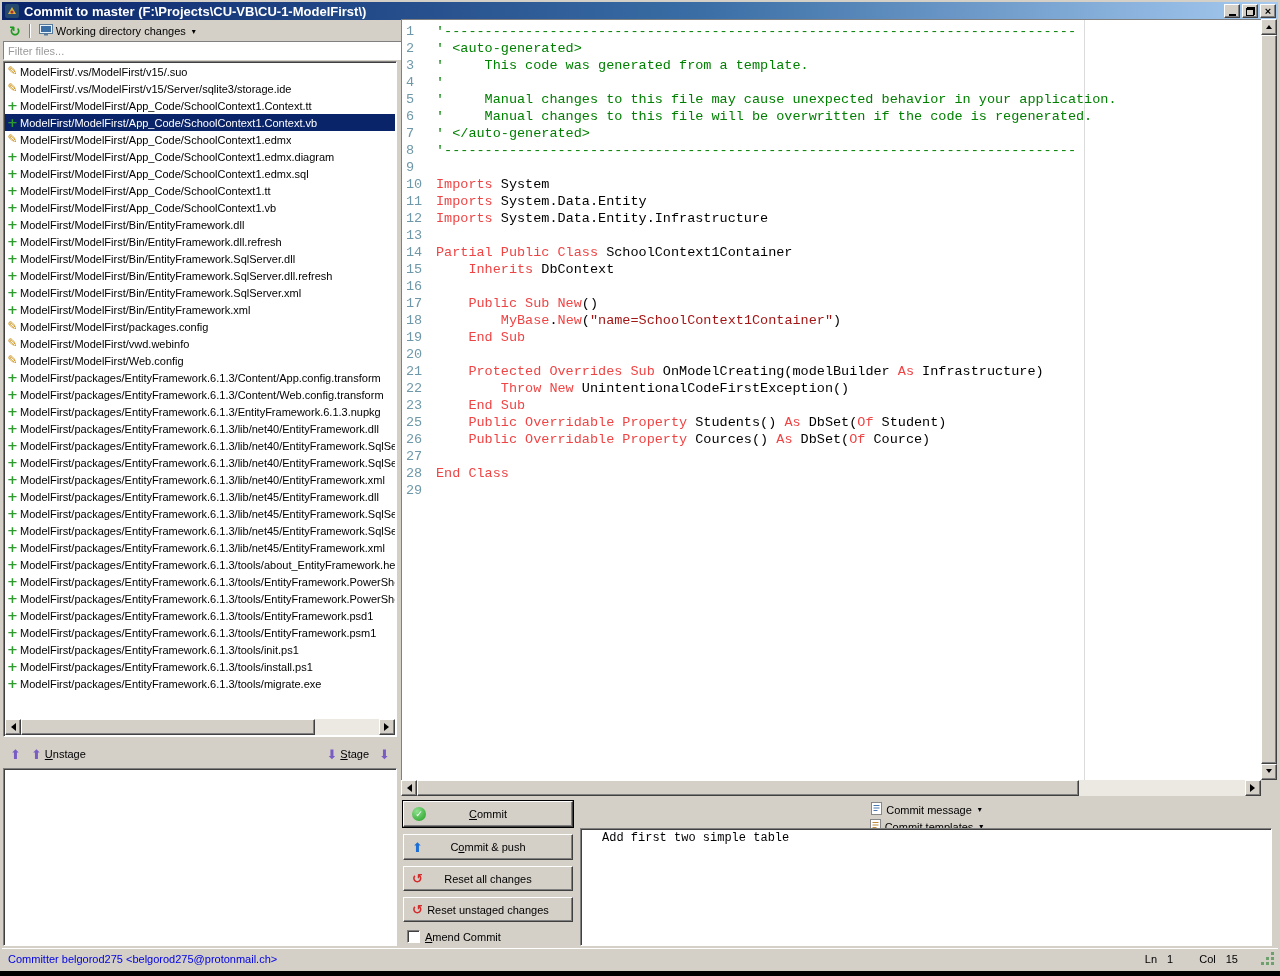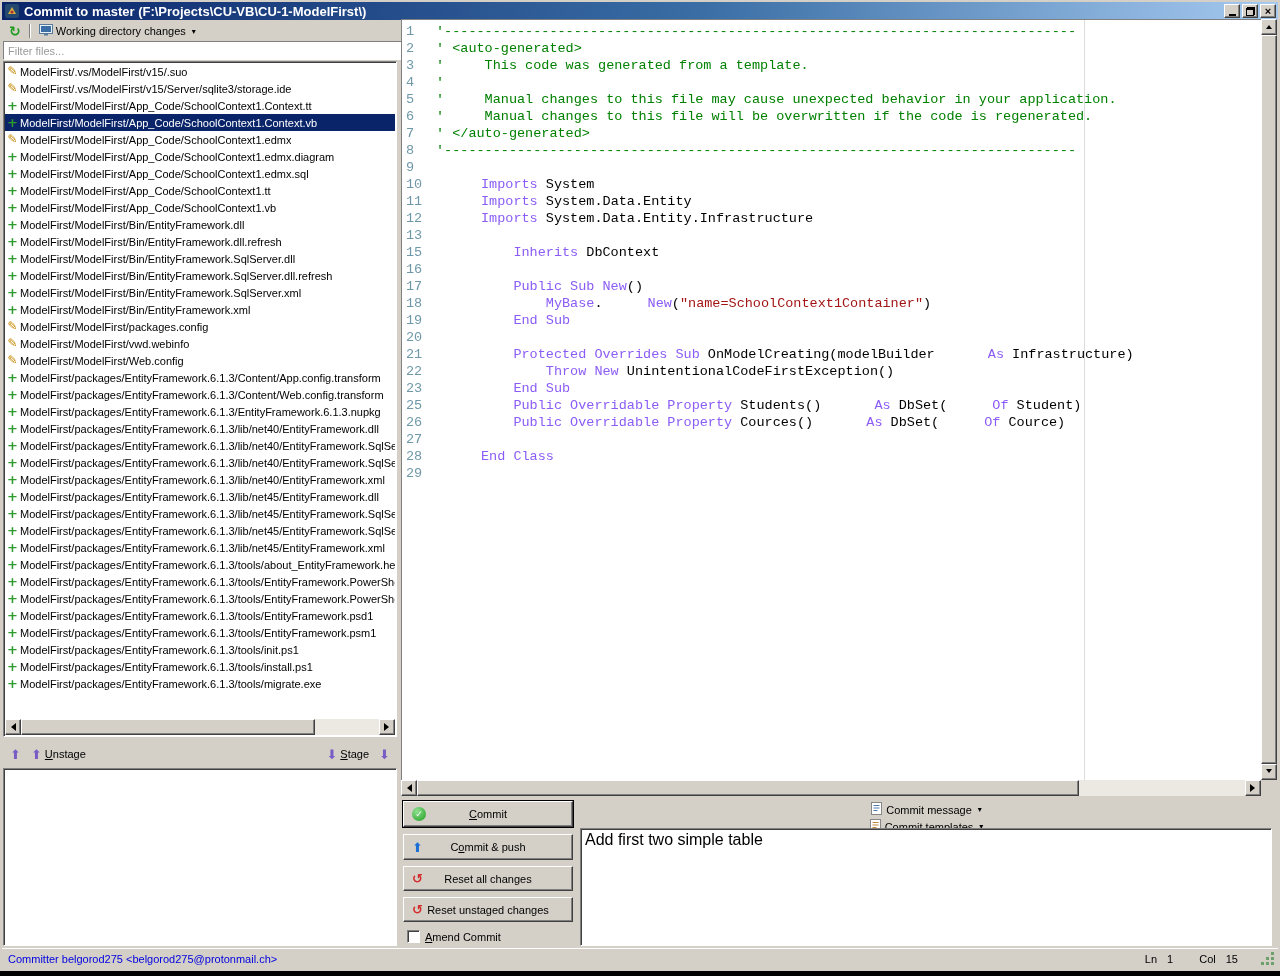--- a/index.html
+++ b/index.html
@@ -75,21 +75,21 @@
 
   
   .editor { position:absolute; left:401px; top:19px; width:860px; height:761px; background:#fff;
     border-top:1px solid #808080; border-left:1px solid #808080; overflow:hidden;
     font-family:"Liberation Mono","DejaVu Sans Mono",monospace; font-size:13.5px; }
   .ruler { position:absolute; left:682px; top:0; bottom:0; width:1px; background:#dcdcdc; }
   .code { position:absolute; left:0; top:3px; right:0; }
   .erow { display:flex; height:17px; line-height:17px; white-space:pre; }
   .ln { width:26px; flex:0 0 26px; padding-left:4px; color:#6e98a8; }
   .etext { padding-left:8px; color:#000; }
-  .tok-k { color:#8b5cf6;margin-left:45px; }
+  .tok-k { color:#ef4444; }
   .tok-c { color:#008000; }
   .tok-s { color:#a31515; }
   .tok-p { color:#000000; }
 
   
   .commit-panel { position:absolute; left:399px; top:796px; right:2px; height:152px; }
   .cbtn { position:absolute; left:4px; width:170px; height:26px; font-size:11px; font-family:inherit; display:flex; align-items:center; justify-content:center; cursor:default; }
   .cbtn .btn-icon { position:absolute; left:8px; line-height:1; }
   .btn-commit { top:5px; box-shadow:inset -1px -1px 0 #808080, 0 0 0 1px #000; }
   .btn-push { top:38px; }
@@ -101,21 +101,21 @@
   .amend-row { position:absolute; left:8px; top:134px; display:flex; align-items:center; gap:5px; font-size:11px; }
   .checkbox { width:13px; height:13px; background:#fff; border:1px solid; border-color:#808080 #ffffff #ffffff #808080; box-shadow:inset 1px 1px 0 #404040; }
 
   .ct-toolbar { position:absolute; left:181px; top:5px; right:6px; height:22px; display:flex; align-items:center;flex-direction:column; }
   .ct-toolbar .tool-btn { height:22px; }
   .opt-right { margin-left:auto; }
 
   .msg-box { position:absolute; left:181px; top:32px; right:6px; bottom:2px; }
   textarea.msg { width:100%; height:100%; resize:none; outline:none; background:#fff;
     border:1px solid; border-color:#808080 #ffffff #ffffff #808080; box-shadow:inset 1px 1px 0 #404040;
-    font-family:Liberation Sans, sans-serif; font-size:16px; padding:2px 4px; }
+    font-family:Liberation Mono, monospace; font-size:12px; padding:2px 21px; }
 
   
   .statusbar { position:absolute; left:2px; right:2px; bottom:2px; height:21px; border-top:1px solid #ffffff; display:flex; align-items:center; padding:0 6px; font-size:11px; }
   .committer { color:#0000e0; cursor:pointer; }
   .lncol { margin-left:auto; margin-right:34px; display:flex; align-items:flex-end;padding-left:28px; }
   .lncol .v1 { margin:0 26px 0 10px; }
   .lncol .v2 { margin-left:10px; }
   .grip { position:absolute; right:4px; bottom:4px; width:12px; height:12px; }
   .grip::before { content:""; position:absolute; right:0; bottom:0; width:3px; height:3px; background:#6ea06e;
     box-shadow:-5px 0 0 #6ea06e, 0 -5px 0 #6ea06e, -10px 0 0 #6ea06e, -5px -5px 0 #6ea06e, 0 -10px 0 #6ea06e; }
@@ -368,20 +368,21 @@
         <div class="erow"><span class="ln">4</span><span class="etext"><span class="tok-c">'</span></span></div>
         <div class="erow"><span class="ln">5</span><span class="etext"><span class="tok-c">'     Manual changes to this file may cause unexpected behavior in your application.</span></span></div>
         <div class="erow"><span class="ln">6</span><span class="etext"><span class="tok-c">'     Manual changes to this file will be overwritten if the code is regenerated.</span></span></div>
         <div class="erow"><span class="ln">7</span><span class="etext"><span class="tok-c">' &lt;/auto-generated&gt;</span></span></div>
         <div class="erow"><span class="ln">8</span><span class="etext"><span class="tok-c">'------------------------------------------------------------------------------</span></span></div>
         <div class="erow"><span class="ln">9</span><span class="etext">&nbsp;</span></div>
         <div class="erow"><span class="ln">10</span><span class="etext"><span class="tok-k">Imports</span><span class="tok-p"> System</span></span></div>
         <div class="erow"><span class="ln">11</span><span class="etext"><span class="tok-k">Imports</span><span class="tok-p"> System.Data.Entity</span></span></div>
         <div class="erow"><span class="ln">12</span><span class="etext"><span class="tok-k">Imports</span><span class="tok-p"> System.Data.Entity.Infrastructure</span></span></div>
         <div class="erow"><span class="ln">13</span><span class="etext">&nbsp;</span></div>
+        <div class="erow"><span class="ln">14</span><span class="etext"><span class="tok-k">Partial Public Class</span><span class="tok-p"> SchoolContext1Container</span></span></div>
         <div class="erow"><span class="ln">15</span><span class="etext"><span class="tok-p">    </span><span class="tok-k">Inherits</span><span class="tok-p"> DbContext</span></span></div>
         <div class="erow"><span class="ln">16</span><span class="etext">&nbsp;</span></div>
         <div class="erow"><span class="ln">17</span><span class="etext"><span class="tok-p">    </span><span class="tok-k">Public Sub New</span><span class="tok-p">()</span></span></div>
         <div class="erow"><span class="ln">18</span><span class="etext"><span class="tok-p">        </span><span class="tok-k">MyBase</span><span class="tok-p">.</span><span class="tok-k">New</span><span class="tok-p">(</span><span class="tok-s">"name=SchoolContext1Container"</span><span class="tok-p">)</span></span></div>
         <div class="erow"><span class="ln">19</span><span class="etext"><span class="tok-p">    </span><span class="tok-k">End Sub</span></span></div>
         <div class="erow"><span class="ln">20</span><span class="etext">&nbsp;</span></div>
         <div class="erow"><span class="ln">21</span><span class="etext"><span class="tok-p">    </span><span class="tok-k">Protected Overrides Sub</span><span class="tok-p"> OnModelCreating(modelBuilder </span><span class="tok-k">As</span><span class="tok-p"> Infrastructure)</span></span></div>
         <div class="erow"><span class="ln">22</span><span class="etext"><span class="tok-p">        </span><span class="tok-k">Throw New</span><span class="tok-p"> UnintentionalCodeFirstException()</span></span></div>
         <div class="erow"><span class="ln">23</span><span class="etext"><span class="tok-p">    </span><span class="tok-k">End Sub</span></span></div>
         <div class="erow"><span class="ln">25</span><span class="etext"><span class="tok-p">    </span><span class="tok-k">Public Overridable Property</span><span class="tok-p"> Students() </span><span class="tok-k">As</span><span class="tok-p"> DbSet(</span><span class="tok-k">Of</span><span class="tok-p"> Student)</span></span></div>

